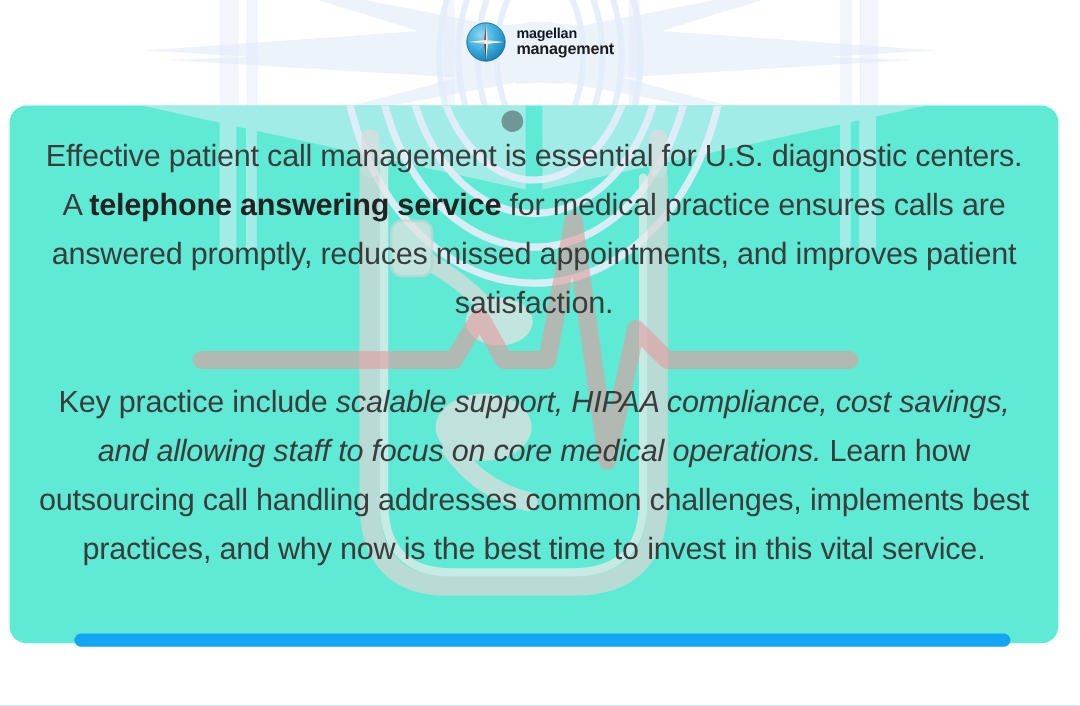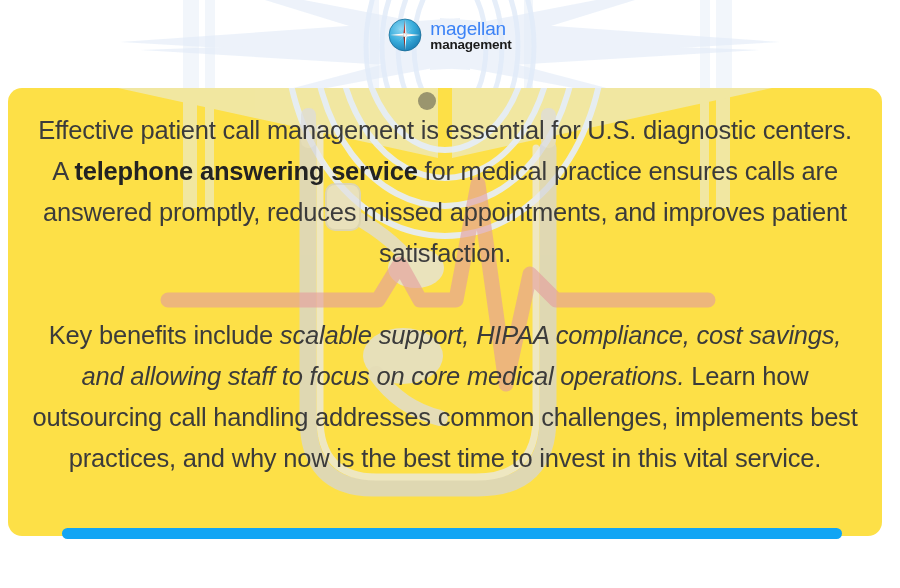--- a/index.html
+++ b/index.html
@@ -35,40 +35,40 @@
     gap: 8px;
   }
   .logo-mark { width: 34px; height: 34px; display: block; }
   .logo-type {
     display: flex;
     flex-direction: column;
     line-height: 1.0;
     justify-content: center;
   }
   .logo-word-1 {
-    font-size: 19px;
-    font-weight: 400;
-    color: #3b82f6;
+    font-size: 12px;
+    font-weight: 700;
+    color: #0f172a;
     letter-spacing: -0.2px;
   }
   .logo-word-2 {
     font-size: 13.5px;
     font-weight: 700;
     color: #1b1b1b;
     letter-spacing: -0.2px;
   }
 
   
   .card {
     position: absolute;
     left: 8px;
     top: 88px;
     width: 874px;
     height: 448px;
-    background: #fde047;
+    background: #5eead4;
     border-radius: 14px;
     overflow: hidden;
   }
   .card-bg {
     position: absolute;
     left: 0; top: 0;
     width: 874px; height: 448px;
     pointer-events: none;
   }
   .card-bg svg { display: block; }
@@ -215,17 +215,17 @@
         <polyline points="160,212 370,212 392,176 412,212 448,212 470,96 498,296 522,186 548,212 700,212" fill="none" stroke="#e49d9d" stroke-width="15" stroke-linecap="round" stroke-linejoin="round"></polyline>
       </g>
     </svg>
   </div>
 
   <div class="card-text">
     <p><span>Effective patient call management is essential for U.S. diagnostic centers. A </span><b>telephone answering service</b><span> for medical practice ensures calls are answered promptly, reduces missed appointments, and improves patient satisfaction.</span></p>
 
     <div class="spacer"></div>
 
-    <p><span>Key benefits include </span><i>scalable support, HIPAA compliance, cost savings, and allowing staff to focus on core medical operations.</i><span> Learn how outsourcing call handling addresses common challenges, implements best practices, and why now is the best time to invest in this vital service.</span></p>
+    <p><span>Key practice include </span><i>scalable support, HIPAA compliance, cost savings, and allowing staff to focus on core medical operations.</i><span> Learn how outsourcing call handling addresses common challenges, implements best practices, and why now is the best time to invest in this vital service.</span></p>
   </div>
 </div>
 
 <div class="blue-bar"></div>
 
 </body></html>

